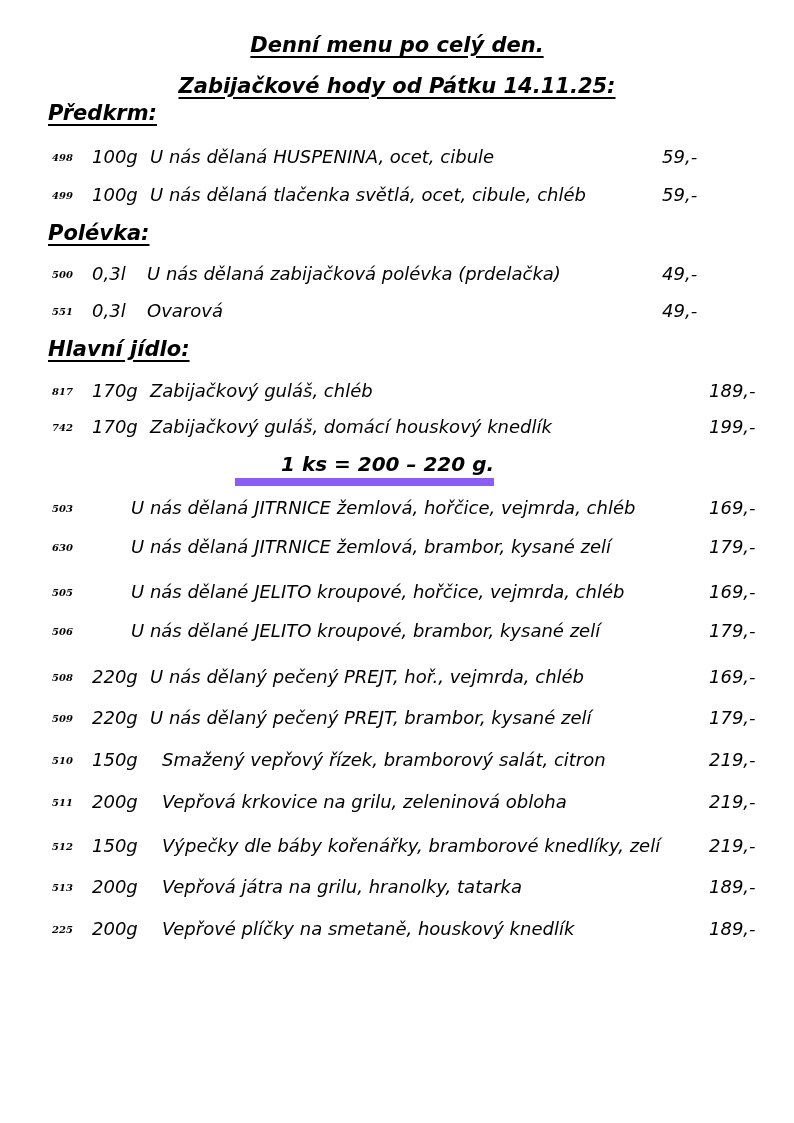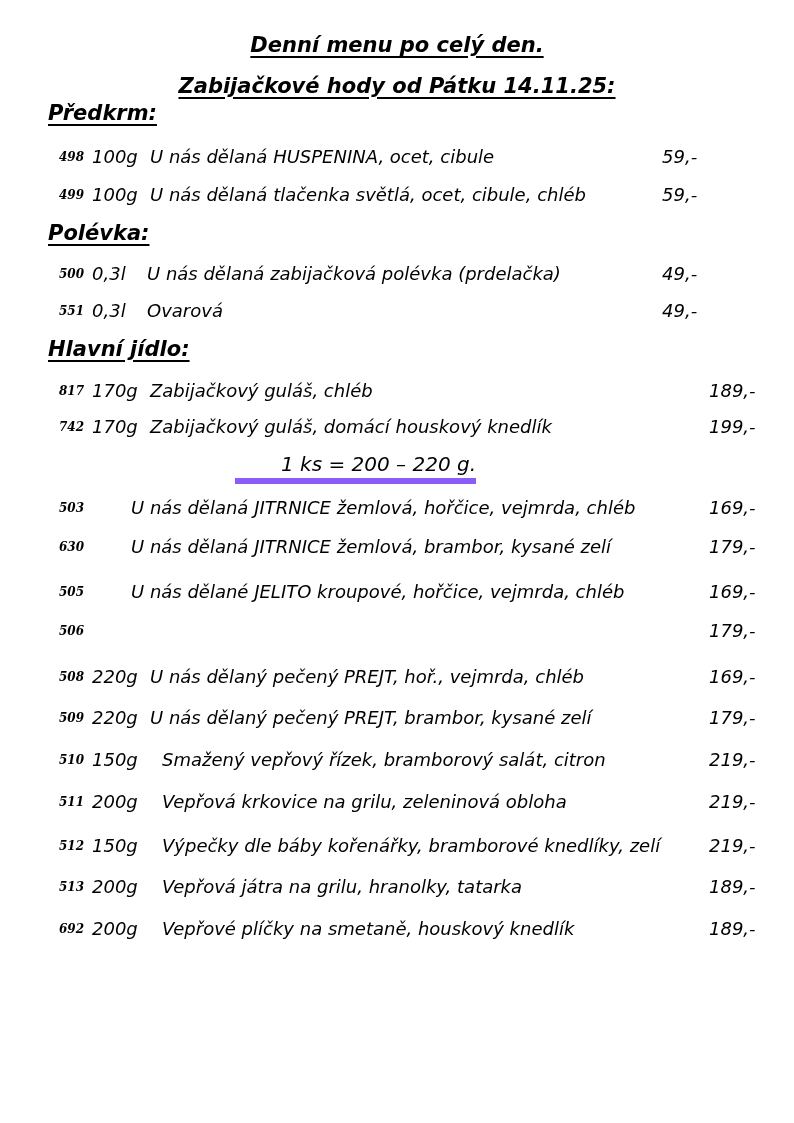--- a/index.html
+++ b/index.html
@@ -23,38 +23,38 @@
   }
   .section-h{
     position:absolute;left:48px;
     font-weight:bold;font-size:21px;line-height:24px;
   }
   .row{
     position:absolute;left:48px;right:0;height:20px;
     font-size:18px;line-height:20px;
   }
   .num{
-    position:absolute;left:11px;top:1px;
+    position:absolute;left:4px;top:1px;
     font-family:"DejaVu Serif",serif;
-    font-weight:bold;font-size:12px;line-height:19px;
+    font-weight:bold;font-size:10px;line-height:19px;
   }
   .wt{position:absolute;left:44px;}
   .desc{position:absolute;white-space:nowrap;}
   .desc-w{left:102px;}
   .desc-nw{left:55px;margin-left:28px;}
   .desc-w2{left:114px;}
   .desc-w3{left:122px;}
   .price{position:absolute;}
   .price-a{left:614px;}
   .price-b{left:661px;}
   .note-wrap{position:absolute;left:235px;top:452px;font-size:20px;line-height:24px;}
   .note-line{
     display:inline-block;
-    border-bottom:6px solid #8b5cf6;
-    padding-left:46px;padding-bottom:2px;
+    border-bottom:8px solid #8b5cf6;
+    padding-left:46px;padding-bottom:2px;font-weight:bold;
   }
 </style>
 </head>
 <body>
 
 <div class="page">
 
   <div class="center-line" style="top:33px"><span class="underlined">Denní menu po celý den.</span></div>
 
   <div class="center-line" style="top:74px"><span class="underlined">Zabijačkové hody od Pátku 14.11.25:</span></div>
@@ -122,20 +122,21 @@
   </div>
 
   <div class="row" style="top:582px">
     <span class="num">505</span>
     <span class="desc desc-nw">U nás dělané JELITO kroupové, hořčice, vejmrda, chléb</span>
     <span class="price price-b">169,-</span>
   </div>
 
   <div class="row" style="top:621px">
     <span class="num">506</span>
+    <span class="desc desc-nw">U nás dělané JELITO kroupové, brambor, kysané zelí</span>
     <span class="price price-b">179,-</span>
   </div>
 
   <div class="row" style="top:667px">
     <span class="num">508</span>
     <span class="wt">220g</span>
     <span class="desc desc-w">U nás dělaný pečený PREJT, hoř., vejmrda, chléb</span>
     <span class="price price-b">169,-</span>
   </div>
 
@@ -168,20 +169,20 @@
   </div>
 
   <div class="row" style="top:877px">
     <span class="num">513</span>
     <span class="wt">200g</span>
     <span class="desc desc-w2">Vepřová játra na grilu, hranolky, tatarka</span>
     <span class="price price-b">189,-</span>
   </div>
 
   <div class="row" style="top:919px">
-    <span class="num">692</span>
+    <span class="num">225</span>
     <span class="wt">200g</span>
     <span class="desc desc-w2">Vepřové plíčky na smetaně, houskový knedlík</span>
     <span class="price price-b">189,-</span>
   </div>
 
 
 </div>
 
 </body></html>

